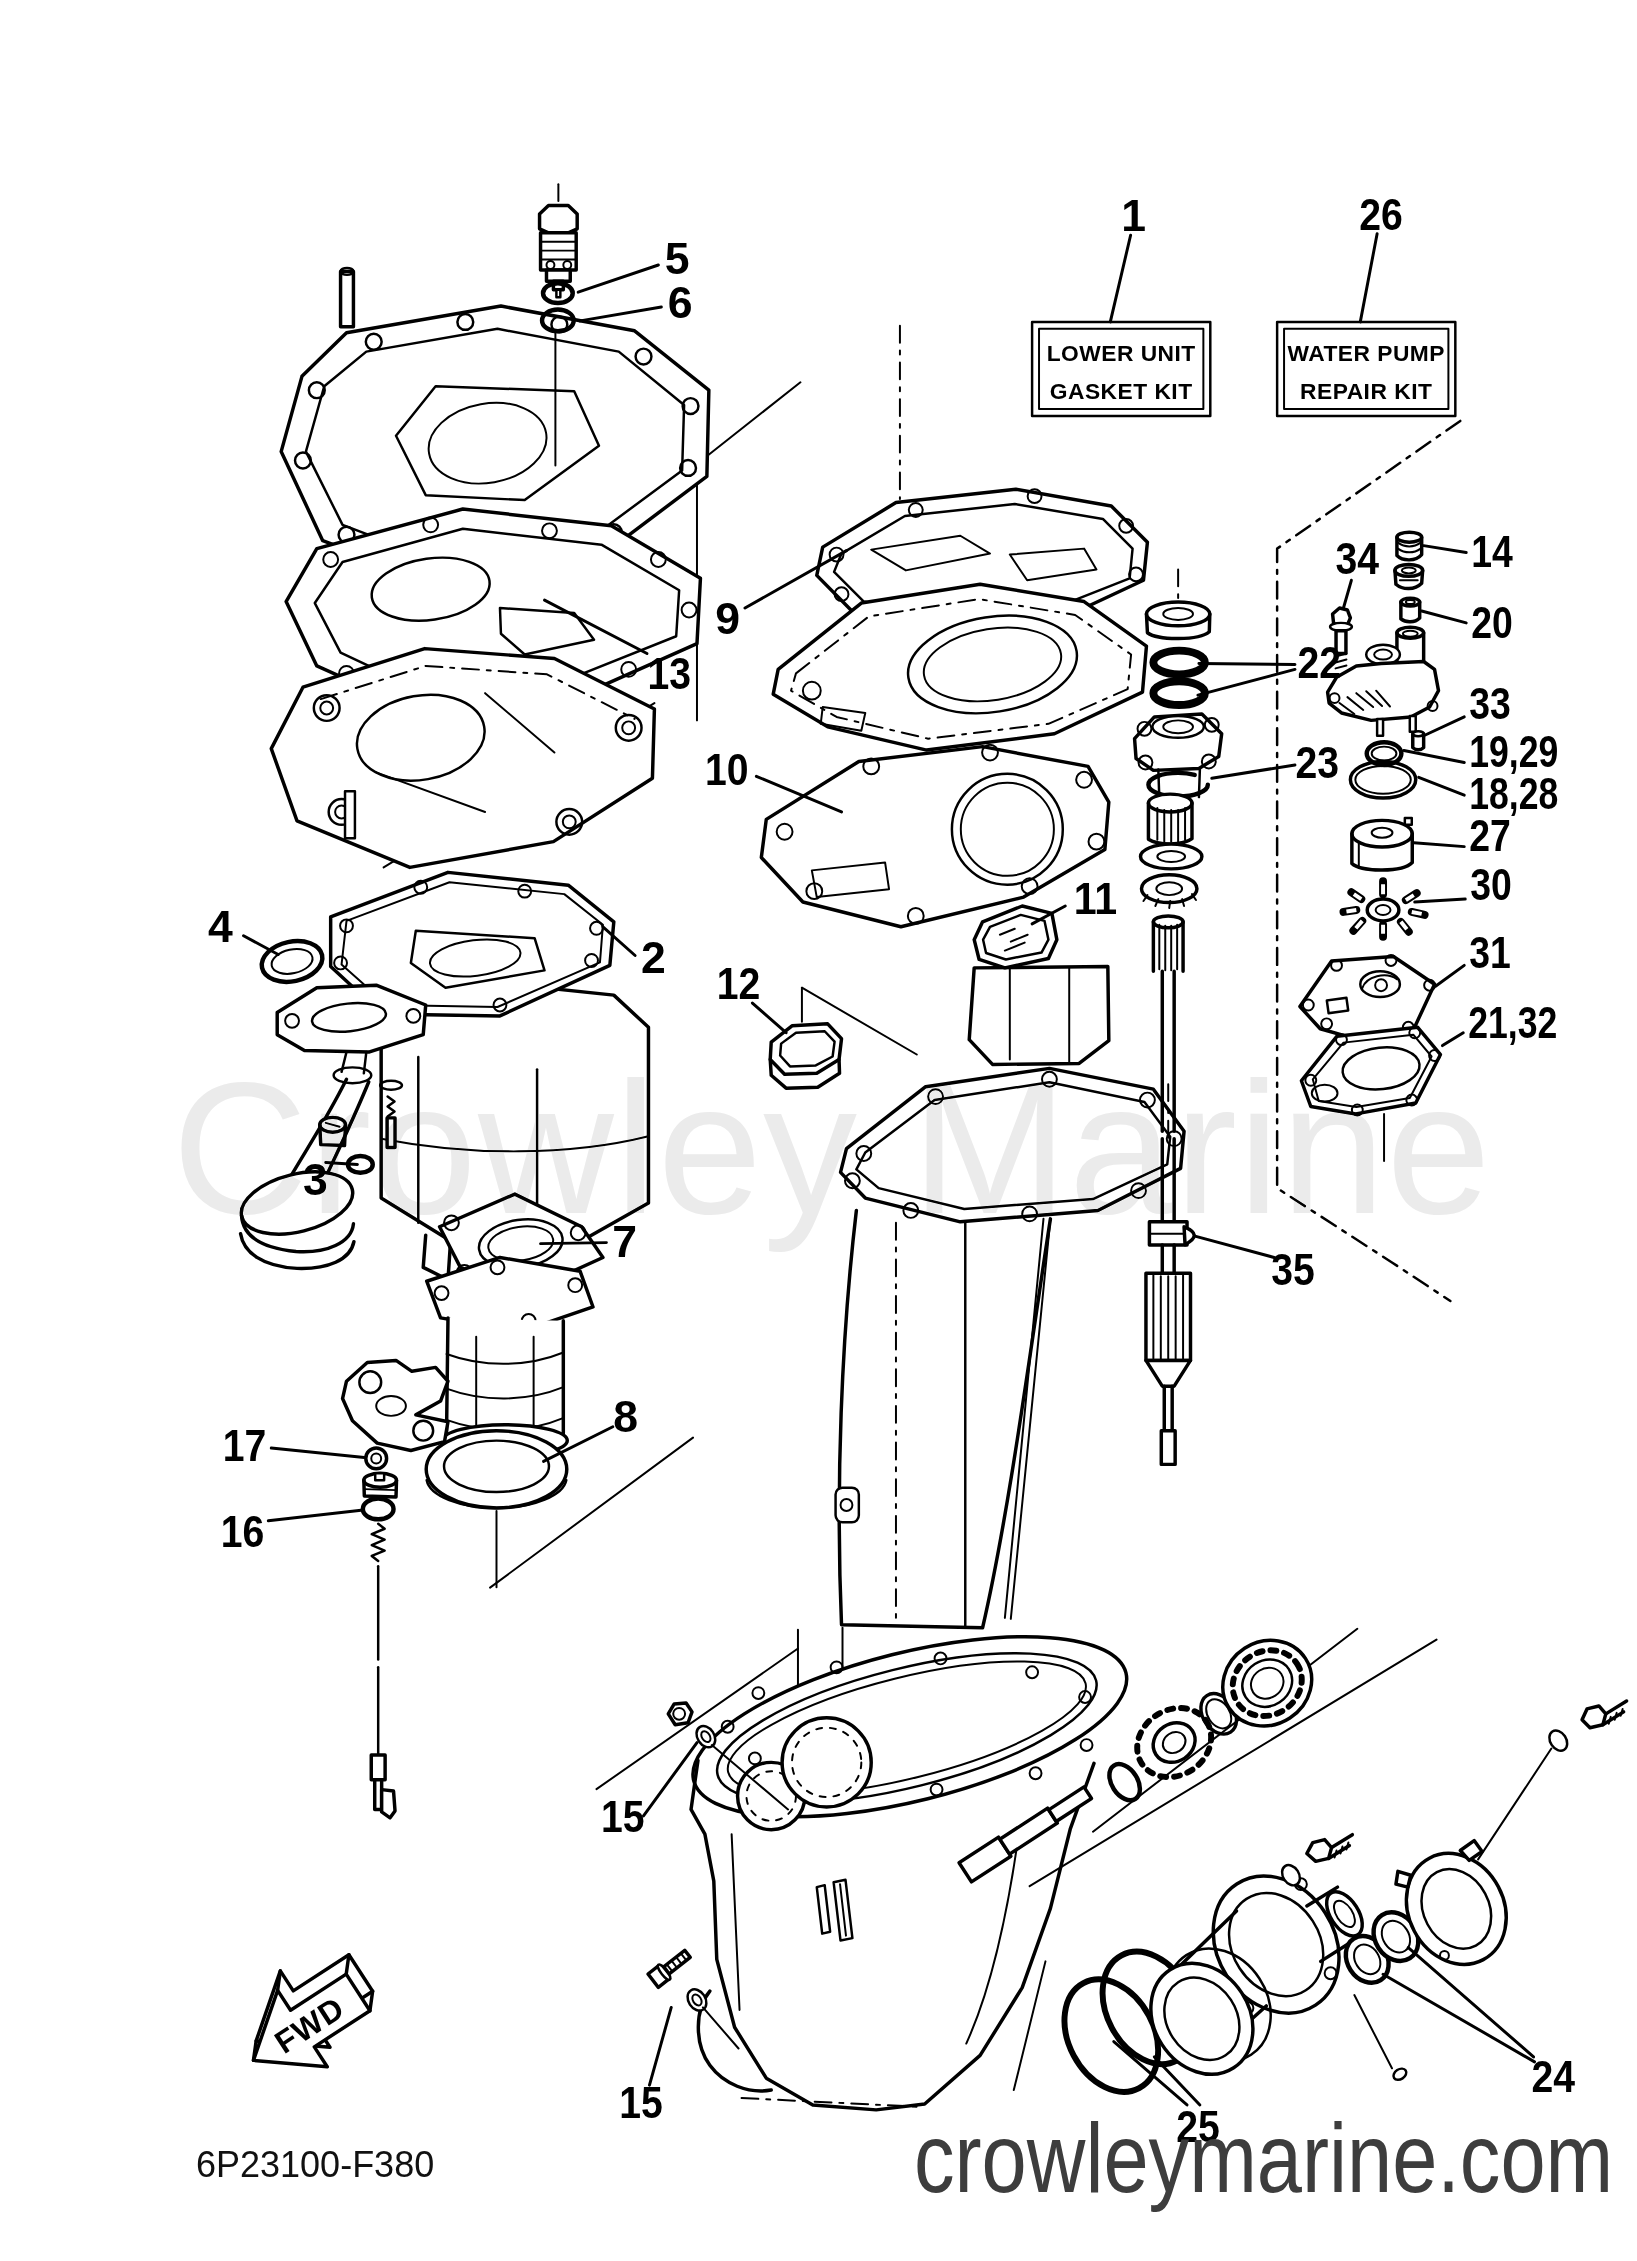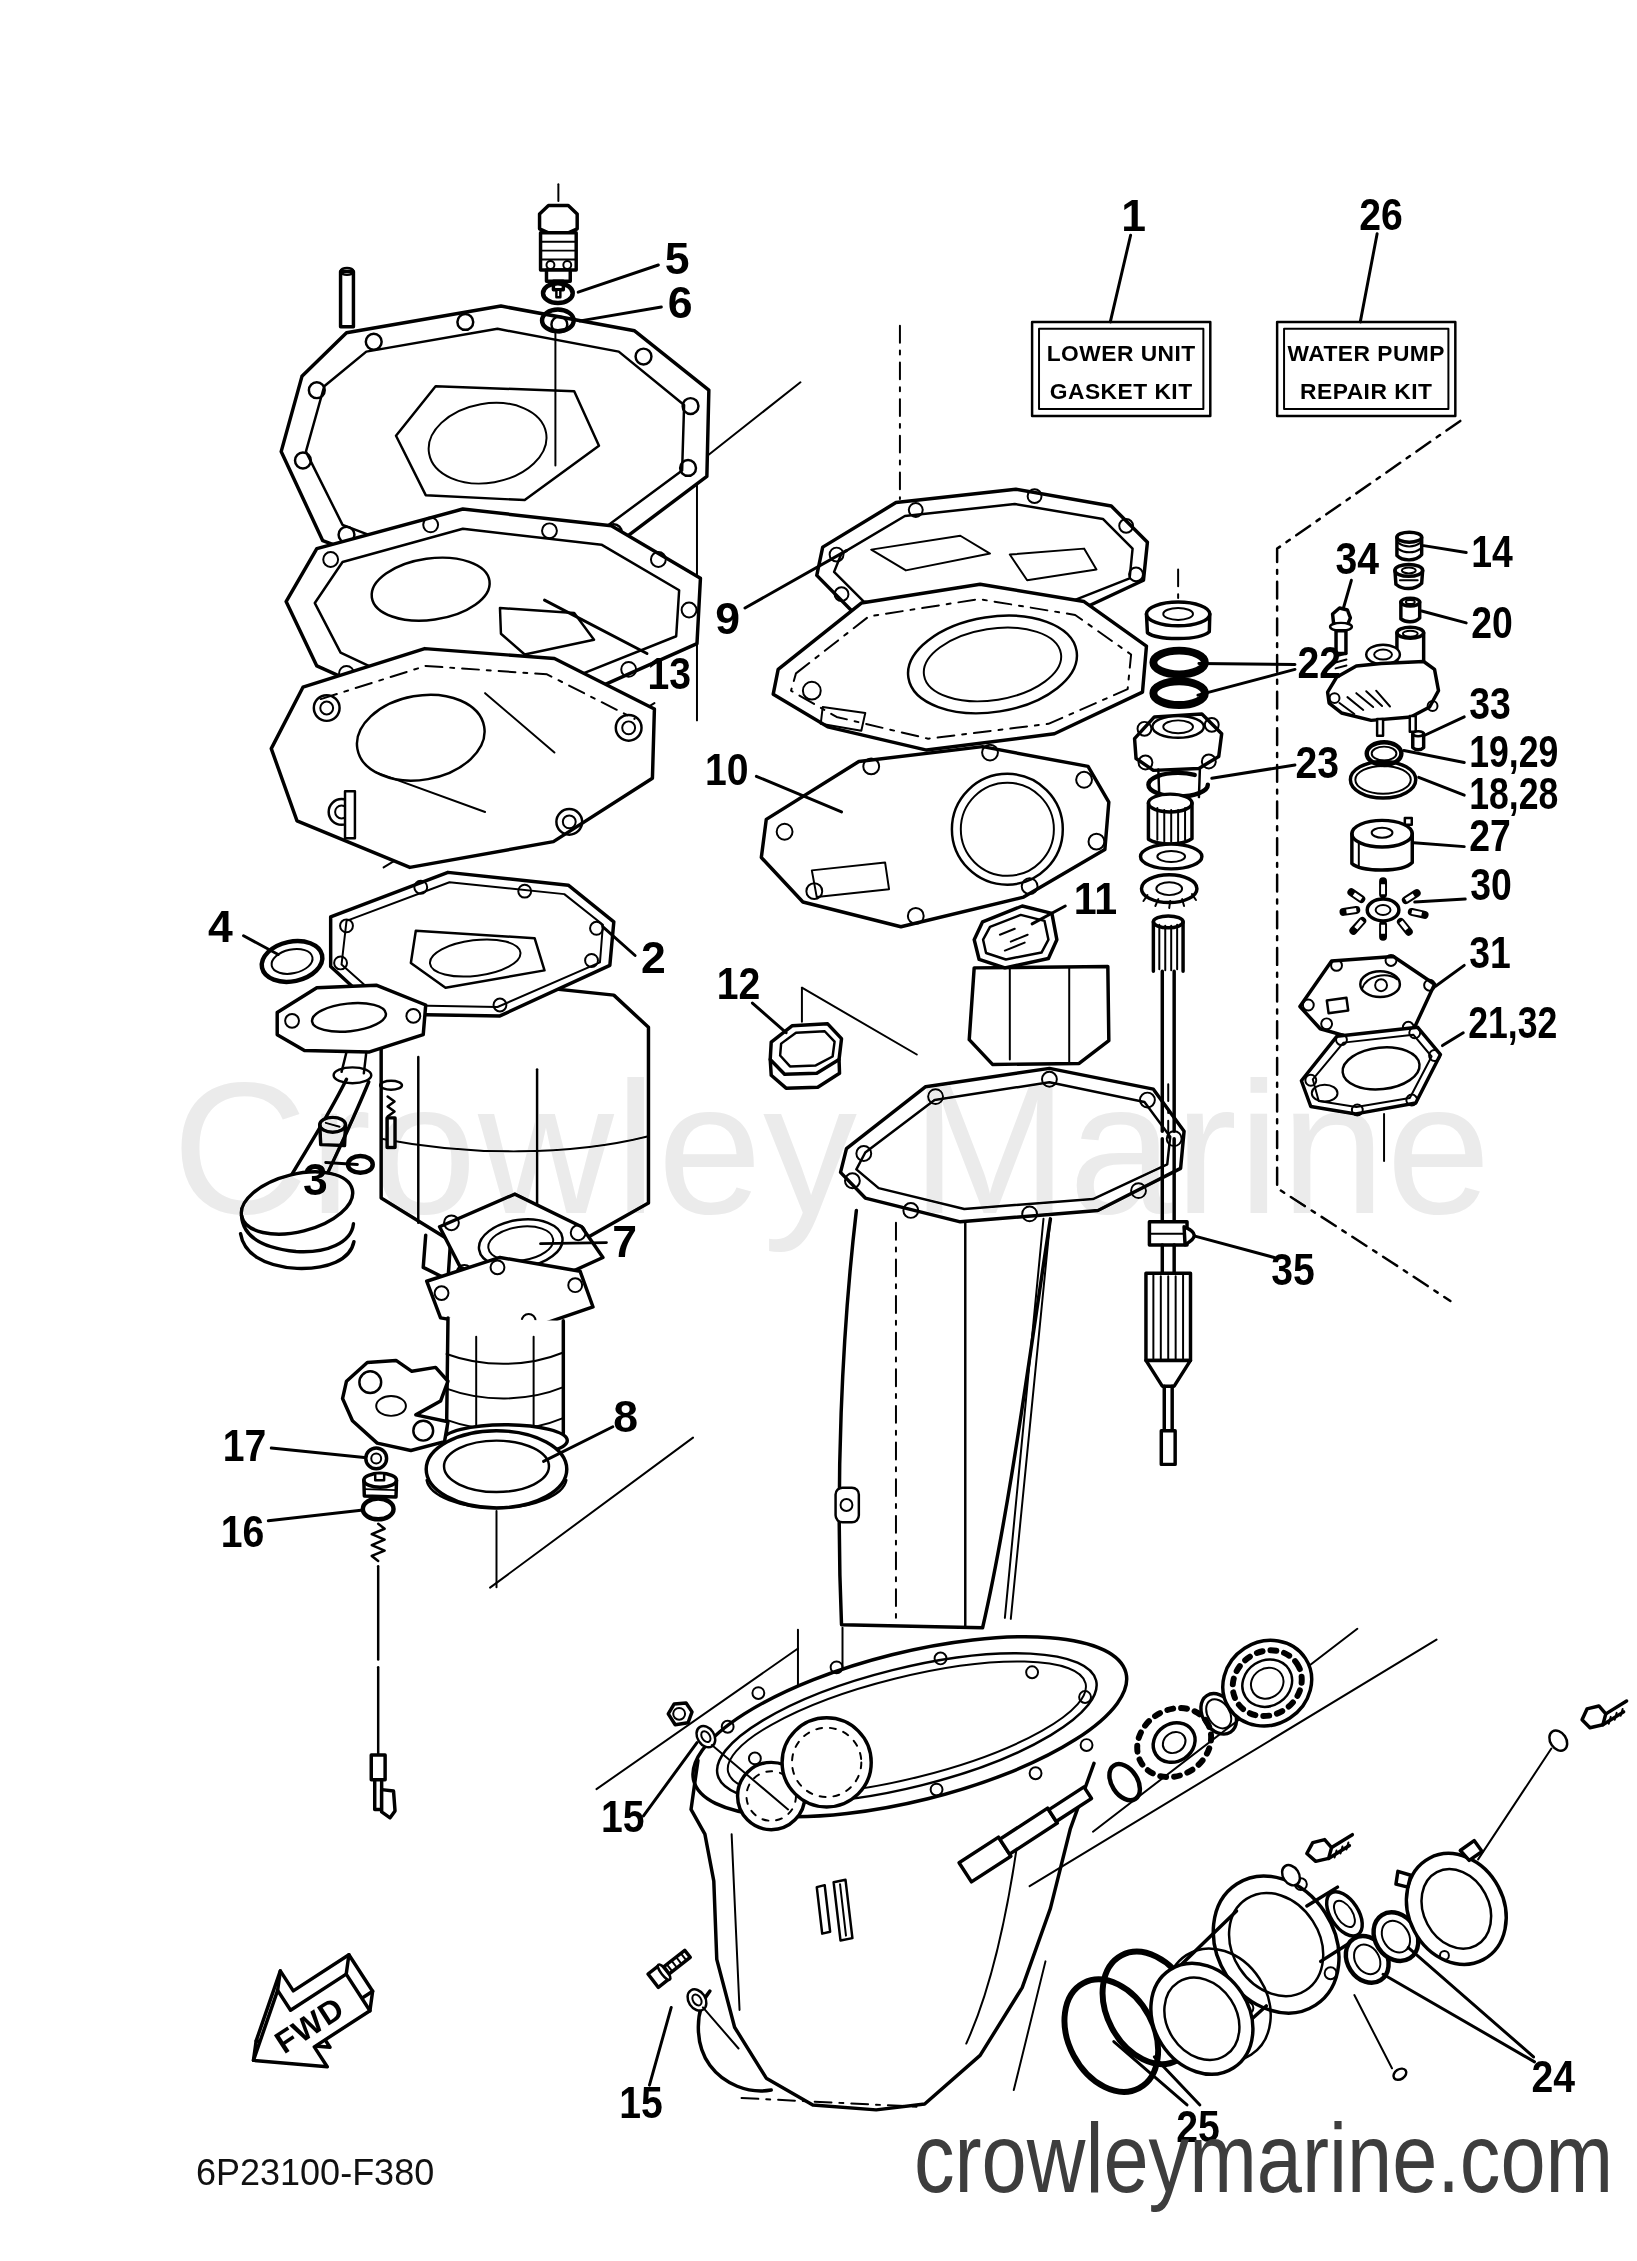--- a/index.html
+++ b/index.html
@@ -18,21 +18,21 @@
   .dot{stroke-dasharray:12 16;}
   .leader{stroke:#000;stroke-width:6;fill:none;stroke-linecap:round;}
   .callout{font-family:"Liberation Sans",sans-serif;font-weight:700;font-size:90px;fill:#000;}
   .kbt{font-family:"Liberation Sans",sans-serif;font-weight:700;font-size:46px;letter-spacing:1px;
        fill:#000;text-anchor:middle;}
   .fwdt{font-family:"Liberation Sans",sans-serif;font-weight:700;font-size:64px;letter-spacing:2px;fill:#000;}
   .watermark{position:absolute;left:164px;top:1054px;font-size:188px;line-height:1;
              letter-spacing:1px;white-space:nowrap;mix-blend-mode:darken;margin-left:8px;}
   .site{position:absolute;left:914px;top:2108px;font-size:99px;line-height:1;color:#3d3d3d;
         transform:scaleX(0.82);transform-origin:left top;white-space:nowrap;}
-  .dcode{position:absolute;left:196px;top:2147px;font-size:36px;line-height:1;color:#111;margin-top:8px;}
+  .dcode{position:absolute;left:196px;top:2147px;font-size:36px;line-height:1;color:#111;}
 </style>
 </head>
 <body>
 
 <div class="page">
 
 <svg viewBox="0 0 3307 4567" width="1637" height="2261">
 
   <g>
     <line class="t4" x1="1617" y1="772" x2="1408" y2="937"></line>

